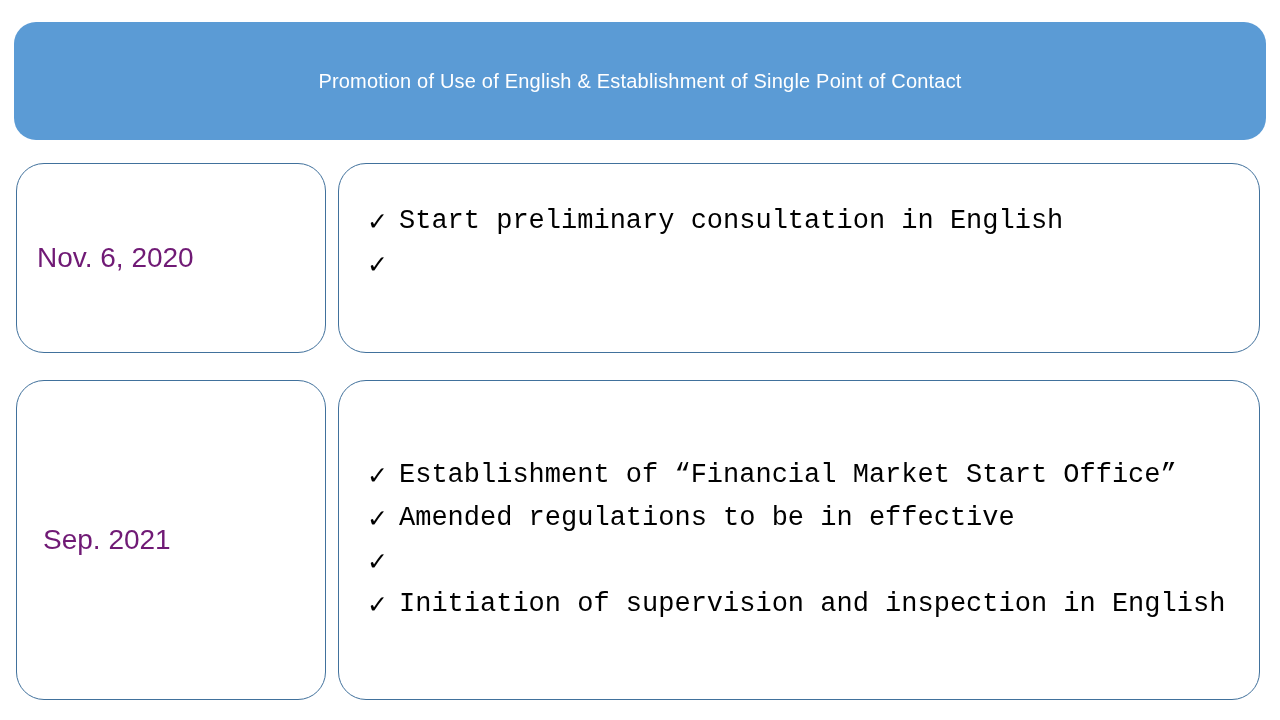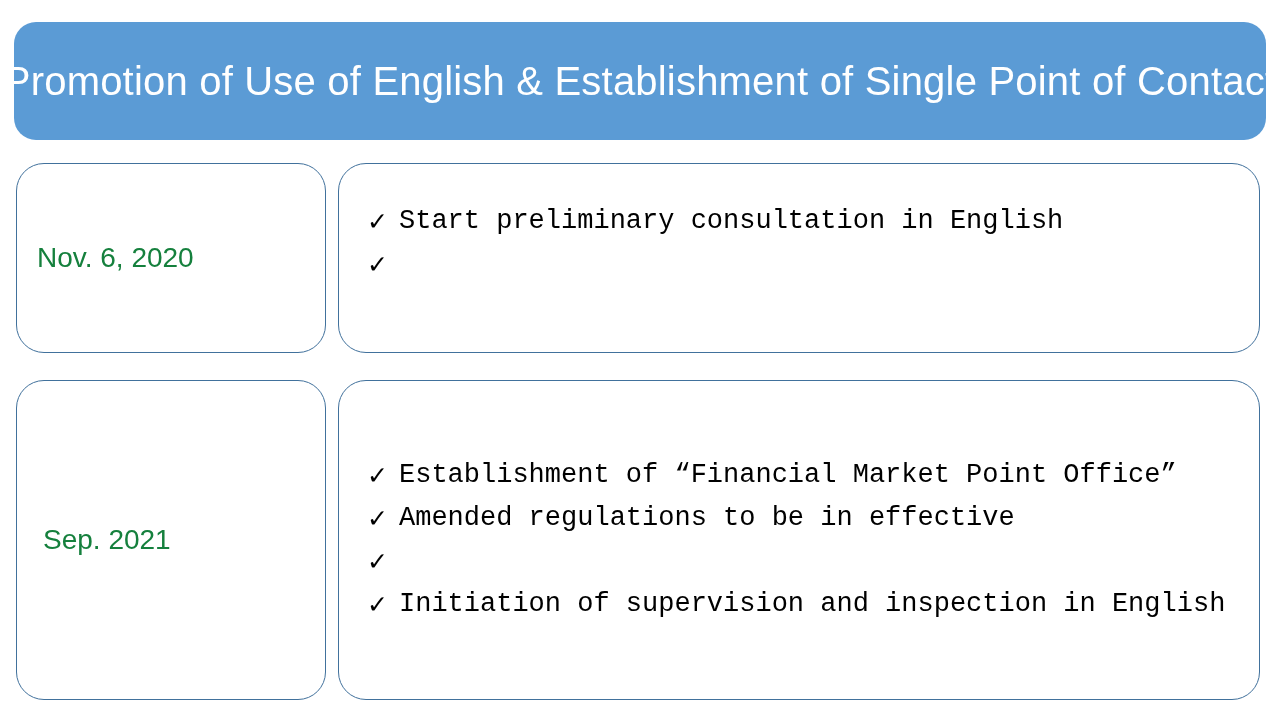--- a/index.html
+++ b/index.html
@@ -26,21 +26,21 @@
     height: 118px;
     background: #5b9bd5;
     border-radius: 22px;
     box-sizing: border-box;
     display: flex;
     align-items: center;
     justify-content: center;
   }
   .title-text {
     color: #ffffff;
-    font-size: 40px;
+    font-size: 20px;
     font-weight: normal;
     letter-spacing: 0.2px;
     text-align: center;
     white-space: nowrap;
   }
   .row {
     position: absolute;
     left: 0;
     width: 1280px;
   }
@@ -55,21 +55,21 @@
     height: 100%;
     border: 1px solid #41719c;
     border-radius: 28px;
     box-sizing: border-box;
     background: #ffffff;
     display: flex;
     align-items: center;
   }
   .date-text {
     font-size: 28px;
-    color: #15803d;
+    color: #701a75;
     padding-left: 22px;
   }
   .row-1 .date-text { padding-left: 20px; }
   .row-2 .date-text { padding-left: 26px; }
 
   .content-box {
     position: absolute;
     left: 338px;
     top: 0;
     width: 922px;
@@ -136,21 +136,21 @@
   </div>
 
   <div class="row row-2">
     <div class="date-box">
       <span class="date-text">Sep. 2021</span>
     </div>
     <div class="content-box">
       <ul class="bullet-list">
         <li class="bullet-item">
           <span class="bullet-mark">✓</span>
-          <span class="bullet-text">Establishment of “Financial Market Point Office”</span>
+          <span class="bullet-text">Establishment of “Financial Market Start Office”</span>
         </li>
         <li class="bullet-item">
           <span class="bullet-mark">✓</span>
           <span class="bullet-text">Amended regulations to be in effective</span>
         </li>
         <li class="bullet-item">
           <span class="bullet-mark">✓</span>
         </li>
         <li class="bullet-item">
           <span class="bullet-mark">✓</span>

